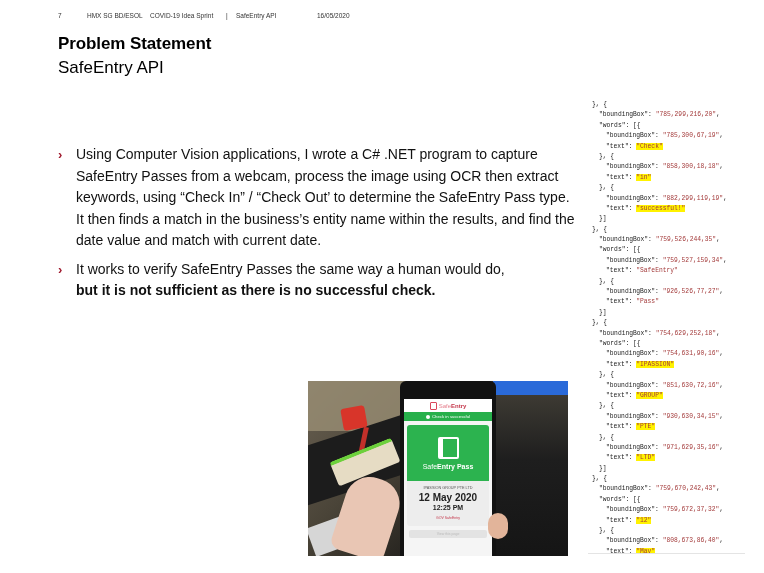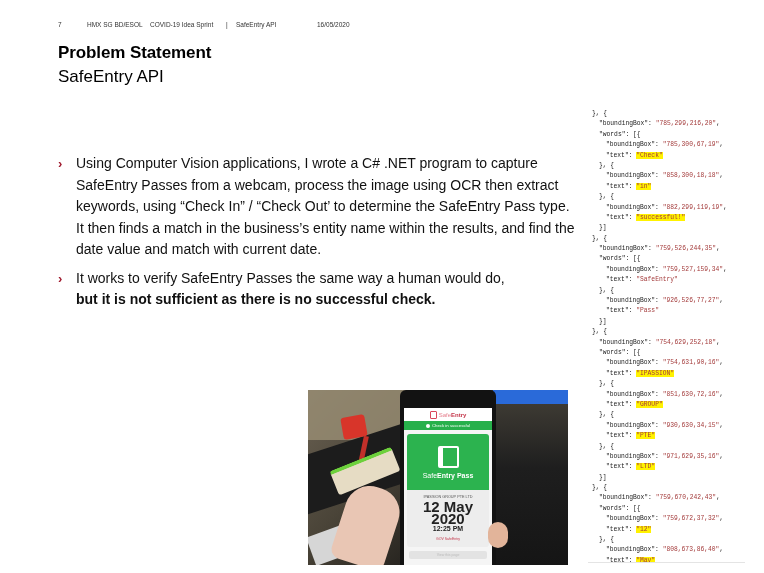--- a/index.html
+++ b/index.html
@@ -1,21 +1,21 @@
 <!DOCTYPE html>
 <html><head>
 <meta charset="utf-8">
 <style>
   html, body { margin: 0; padding: 0; }
   body {
     width: 764px; height: 573px; overflow: hidden; background: #ffffff;
     font-family: "Liberation Sans", "DejaVu Sans", sans-serif; color: #000;
     position: relative;
   }
-  .slide { position: absolute; left: 0; top: 0; width: 764px; height: 474px; margin-top: 9px; }
+  .slide { position: absolute; left: 0; top: 0; width: 764px; height: 474px; }
   .header-bar {
     position: absolute; top: 12px; left: 58px; font-size: 6.5px; color: #333;
     display: flex; white-space: nowrap;
   }
   .header-bar span { display: inline-block; }
   .hb-num { position: absolute; left: 0; }
   .hb-org { position: absolute; left: 29px; }
   .hb-event { position: absolute; left: 92px; }
   .hb-sep { position: absolute; left: 168px; }
   .hb-topic { position: absolute; left: 178px; }
@@ -85,21 +85,21 @@
   }
   .ps-pass {
     height: 56px; background: #2cb34f; display: flex; flex-direction: column; align-items: center; justify-content: center; color: #fff;
   }
   .ps-door {
     width: 14px; height: 18px; border: 2px solid #fff; border-left-width: 5px; border-radius: 2px; margin-bottom: 4px;
   }
   .ps-pass-label { font-size: 7px; }
   .ps-pass-label b { font-weight: bold; }
   .ps-company { font-size: 3.8px; color: #555; text-align: center; padding-top: 5px; }
-  .ps-date { font-size: 15px; font-weight: bold; color: #222; text-align: center; line-height: 12px; margin-top: 2px; }
+  .ps-date { font-size: 10px; font-weight: bold; color: #222; text-align: center; line-height: 12px; margin-top: 2px; }
   .ps-time { font-size: 7px; font-weight: bold; color: #222; text-align: center; }
   .ps-logo-small { font-size: 3.5px; color: #c4374b; text-align: center; padding: 5px 0 6px 0; }
   .ps-button {
     margin: 4px 5px; height: 8px; background: #e3e3e3; border-radius: 2px; font-size: 3.5px; color: #bbb; text-align: center; line-height: 8px;
   }
 
   .json-panel {
     position: absolute; left: 588px; top: 100px; width: 157px; height: 453px; background: #ffffff;
     font-family: "Liberation Mono", "DejaVu Sans Mono", monospace; font-size: 6.3px; line-height: 10.4px;
     color: #222; border-bottom: 1px solid #e4e4e4; overflow: hidden;

